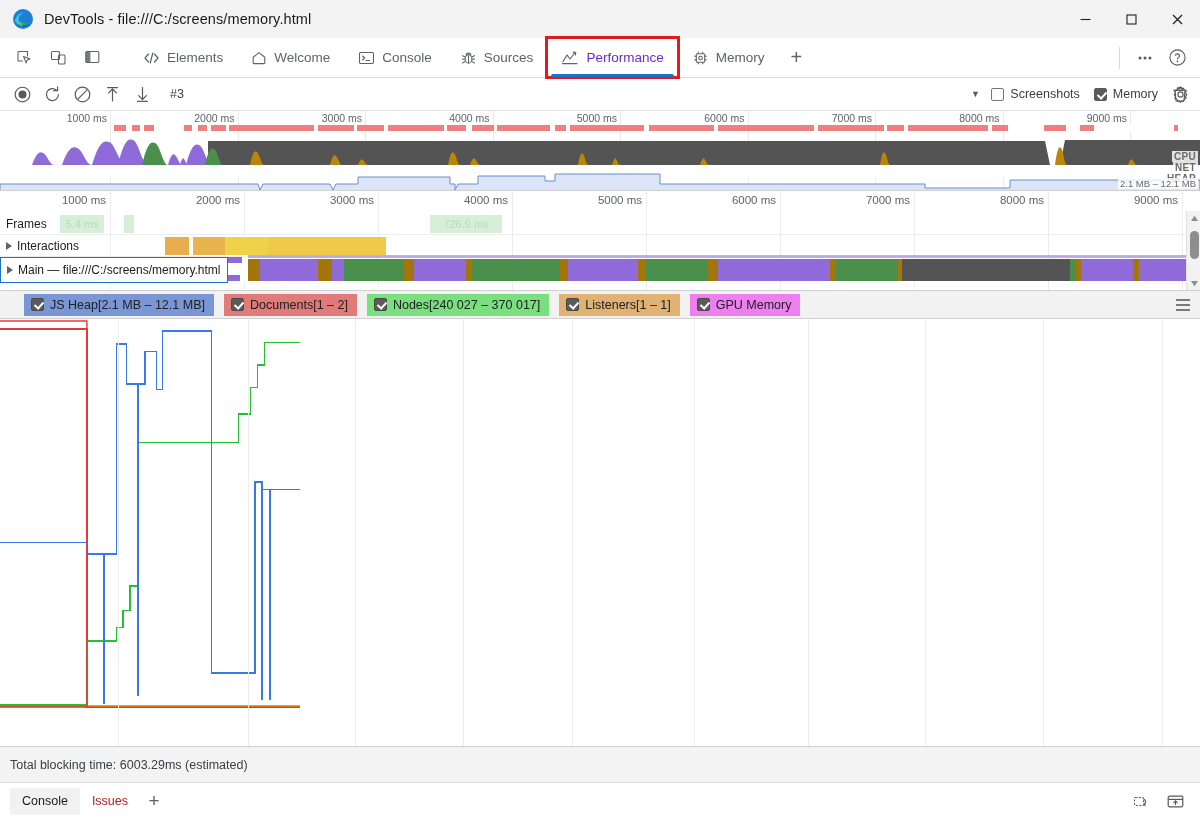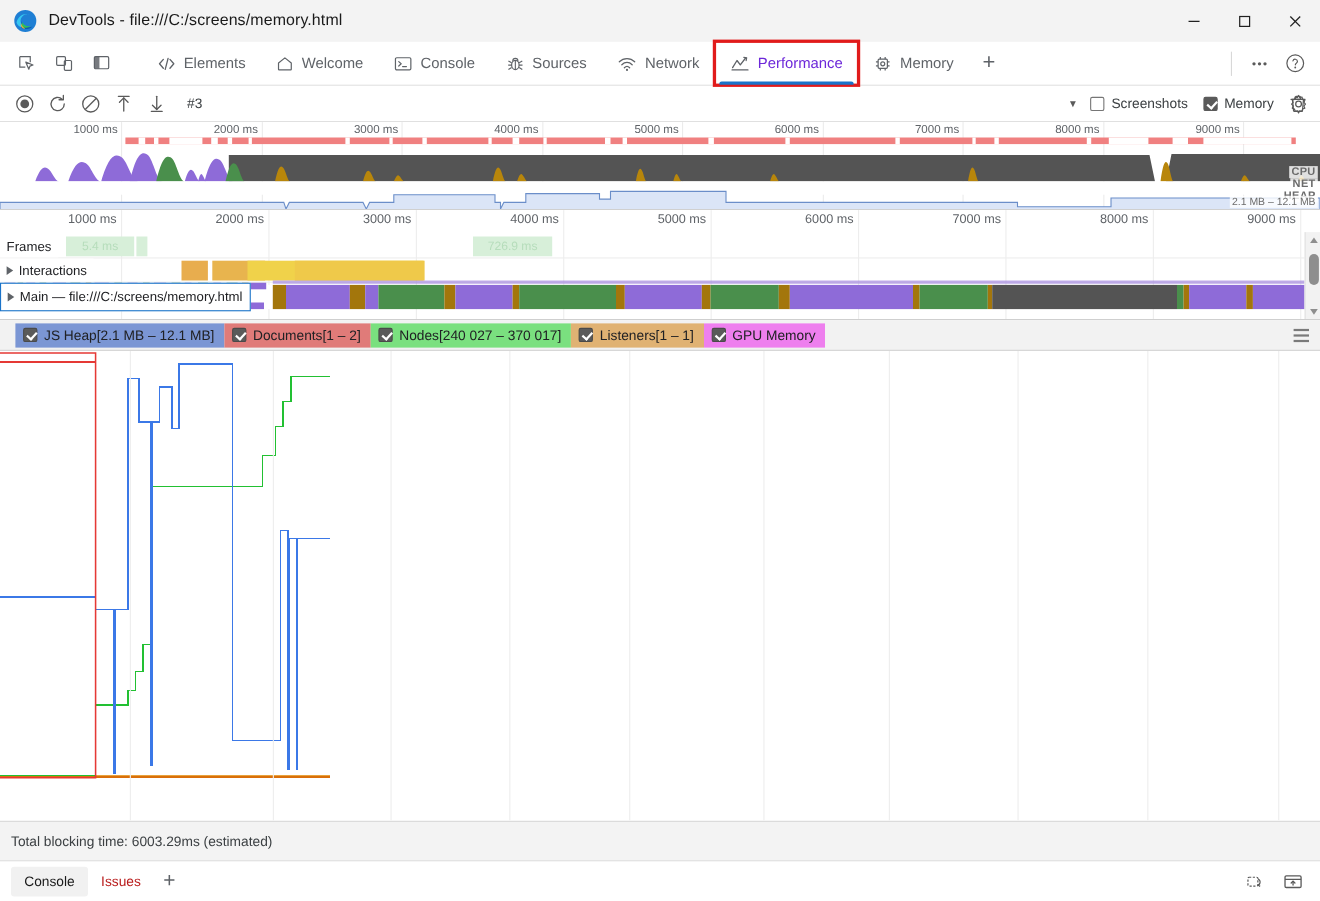--- a/index.html
+++ b/index.html
@@ -189,21 +189,21 @@
   }
   .sc-thumb {
     position: absolute; left: 3px; width: 9px; top: 20px; height: 28px;
     background: #8e8e8e; border-radius: 5px;
   }
 
   
   .counters-bar {
     flex: 0 0 28px; height: 28px; position: relative;
     background: #f2f2f2; border-bottom: 1px solid #d0d0d0;
-    display: flex; align-items: center; padding-left: 14px; gap: 0;
+    display: flex; align-items: center; padding-left: 24px; gap: 10px;
   }
   .ctr-chip {
     display: flex; align-items: center; gap: 6px;
     height: 22px; padding: 0 9px 0 7px;
     font-size: 12.5px; color: #202124; white-space: nowrap;
   }
   .ctr-cbox {
     width: 13px; height: 13px; border-radius: 2px; background: #5a5a5a;
     position: relative; flex: 0 0 13px; border: 1px solid #4a4a4a;
   }
@@ -351,31 +351,20 @@
               <line x1="5.1" y1="9.2" x2="2" y2="9.2" stroke="currentColor" stroke-width="1.1"></line>
               <line x1="11.9" y1="9.2" x2="15" y2="9.2" stroke="currentColor" stroke-width="1.1"></line>
               <line x1="5.1" y1="11.4" x2="2.2" y2="13.2" stroke="currentColor" stroke-width="1.1"></line>
               <line x1="11.9" y1="11.4" x2="14.8" y2="13.2" stroke="currentColor" stroke-width="1.1"></line>
               <line x1="8.5" y1="5.2" x2="8.5" y2="13" stroke="currentColor" stroke-width="1"></line>
             </svg>
         </span>
         <span class="tlabel">Sources</span>
       </div>
 
-      <div class="tab">
-        <span>
-          <svg width="18" height="16" viewBox="0 0 18 16">
-              <path d="M2 6.2C4 4.2 6.5 3.2 9 3.2s5 1 7 3" fill="none" stroke="currentColor" stroke-width="1.15" stroke-linecap="round"></path>
-              <path d="M4.3 8.9c1.4-1.4 3-2.1 4.7-2.1s3.3.7 4.7 2.1" fill="none" stroke="currentColor" stroke-width="1.15" stroke-linecap="round"></path>
-              <path d="M6.6 11.6c.8-.8 1.6-1.2 2.4-1.2s1.6.4 2.4 1.2" fill="none" stroke="currentColor" stroke-width="1.15" stroke-linecap="round"></path>
-              <circle cx="9" cy="13.6" r="1" fill="currentColor"></circle>
-            </svg>
-        </span>
-        <span class="tlabel">Network</span>
-      </div>
 
       <div class="tab active annotated">
         <span>
           <svg width="18" height="16" viewBox="0 0 18 16">
               <path d="M2 11.5L6 5l3 4 5-6.5" fill="none" stroke="currentColor" stroke-width="1.2" stroke-linecap="round" stroke-linejoin="round"></path>
               <path d="M12.2 2.1l2.6.4-.5 2.6" fill="none" stroke="currentColor" stroke-width="1.1" stroke-linecap="round" stroke-linejoin="round"></path>
               <line x1="1.5" y1="13.6" x2="16" y2="13.6" stroke="currentColor" stroke-width="1.1" stroke-linecap="round"></line>
             </svg>
         </span>
         <span class="tlabel">Performance</span>
@@ -582,21 +571,21 @@
         <div class="tk-tick" style="left: 780px;">6000 ms</div>
         <div class="tk-tickline" style="left: 914px;"></div>
         <div class="tk-tick" style="left: 914px;">7000 ms</div>
         <div class="tk-tickline" style="left: 1048px;"></div>
         <div class="tk-tick" style="left: 1048px;">8000 ms</div>
         <div class="tk-tickline" style="left: 1182px;"></div>
         <div class="tk-tick" style="left: 1182px;">9000 ms</div>
       </div>
 
     <div class="row row-frames">
-      <div class="frame" style="left:60px;width:62px">5.4 ms</div>
+      <div class="frame" style="left:60px;width:44px">5.4 ms</div>
       <div class="frame" style="left:124px;width:10px"></div>
       <div class="frame" style="left:430px;width:72px">726.9 ms</div>
       <div class="rowname">
         <span>Frames</span>
       </div>
     </div>
 
     <div class="row row-inter">
       <div class="inter" style="left:165px;width:24px;background:#e8ad4e"></div>
       <div class="inter" style="left:193px;width:48px;background:#e8b44e"></div>

